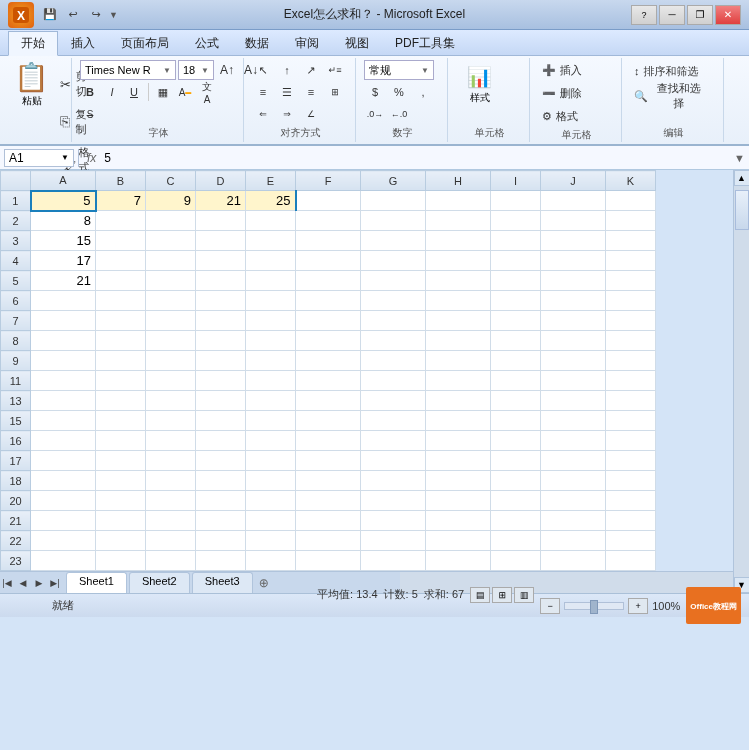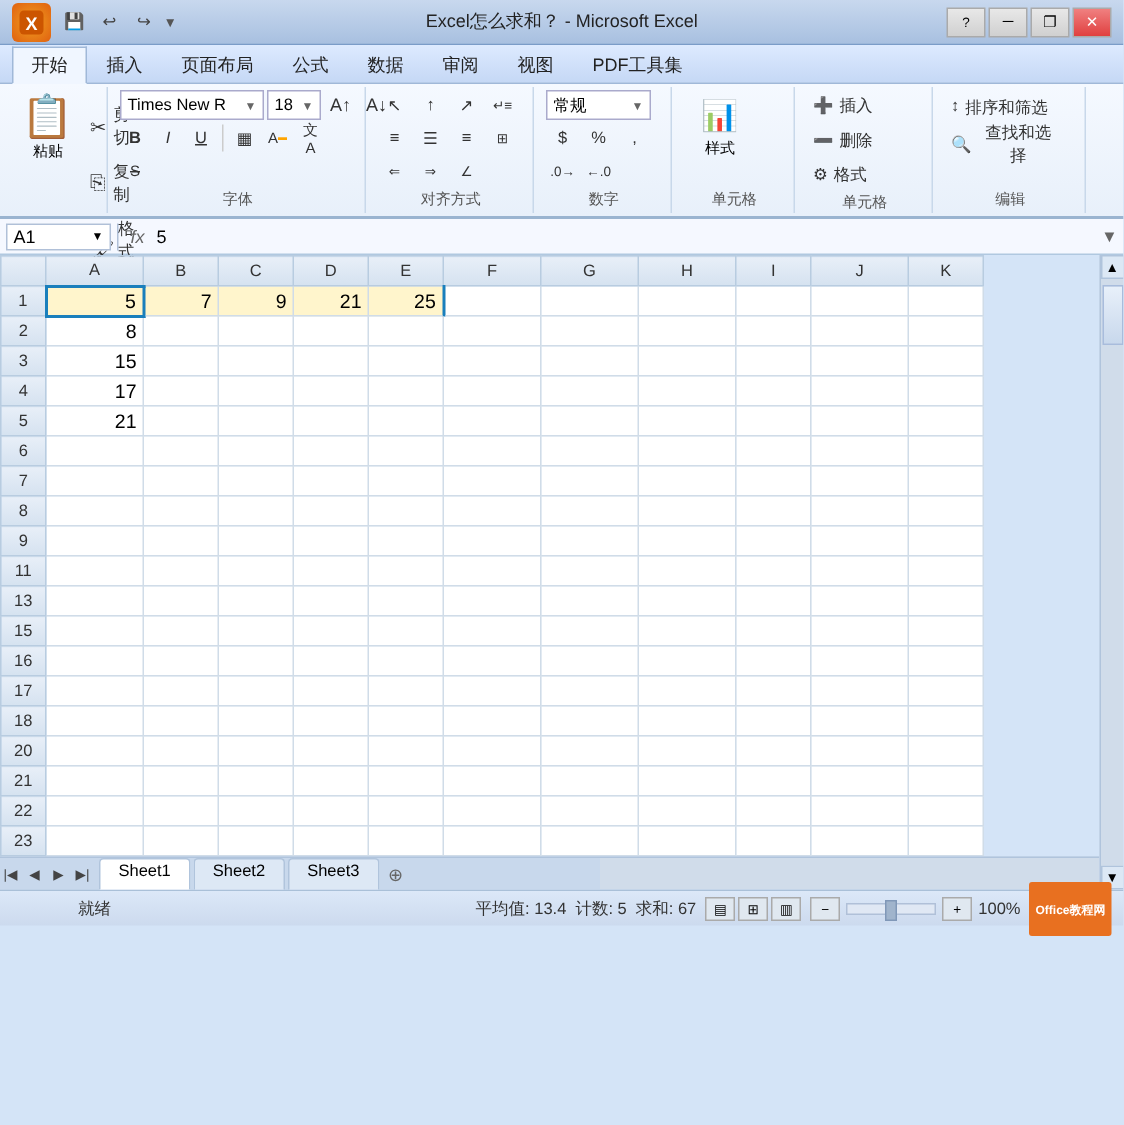--- a/index.html
+++ b/index.html
@@ -274,21 +274,21 @@
       background: linear-gradient(to bottom, #dce8f8, #ccdaee);
       border-top: 1px solid #aac0d8;
       display: flex;
       align-items: center;
       padding: 0 8px;
       justify-content: space-between;
       font-size: 11px;
       color: #333;
     }
     .status-left { display: flex; gap: 4px; margin-left: 44px; }
-    .status-right { display: flex; align-items: center; gap: 6px; }
+    .status-right { display: flex; gap: 6px; }
     .zoom-controls { display: flex; align-items: center; gap: 4px; }
     .view-btns { display: flex; gap: 2px; }
     .view-btn { width: 20px; height: 16px; border: 1px solid #aaa; background: #e0e8f0; cursor: pointer; font-size: 9px; display: flex; align-items: center; justify-content: center; }
 
     
     .v-scrollbar {
       width: 16px;
       background: #d4e0f0;
       border-left: 1px solid #b0c4dc;
       display: flex;

